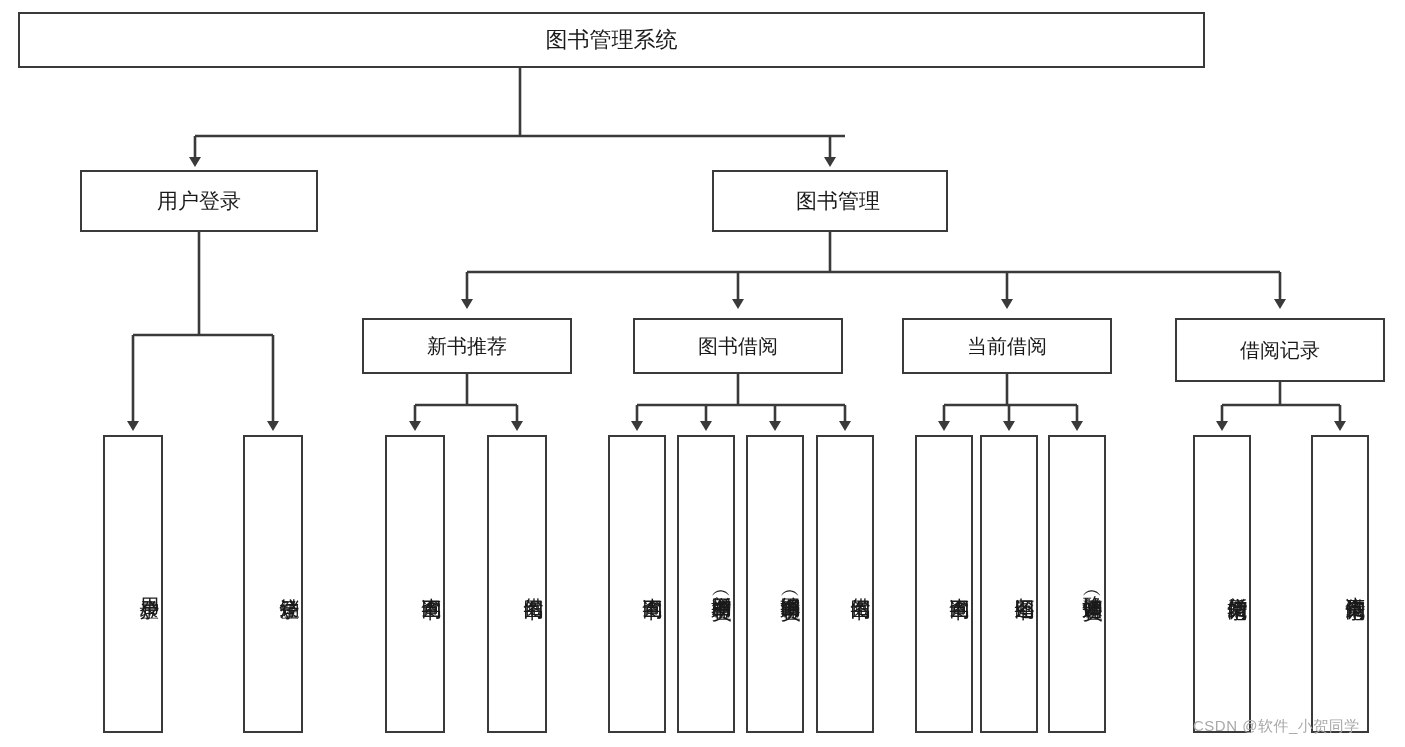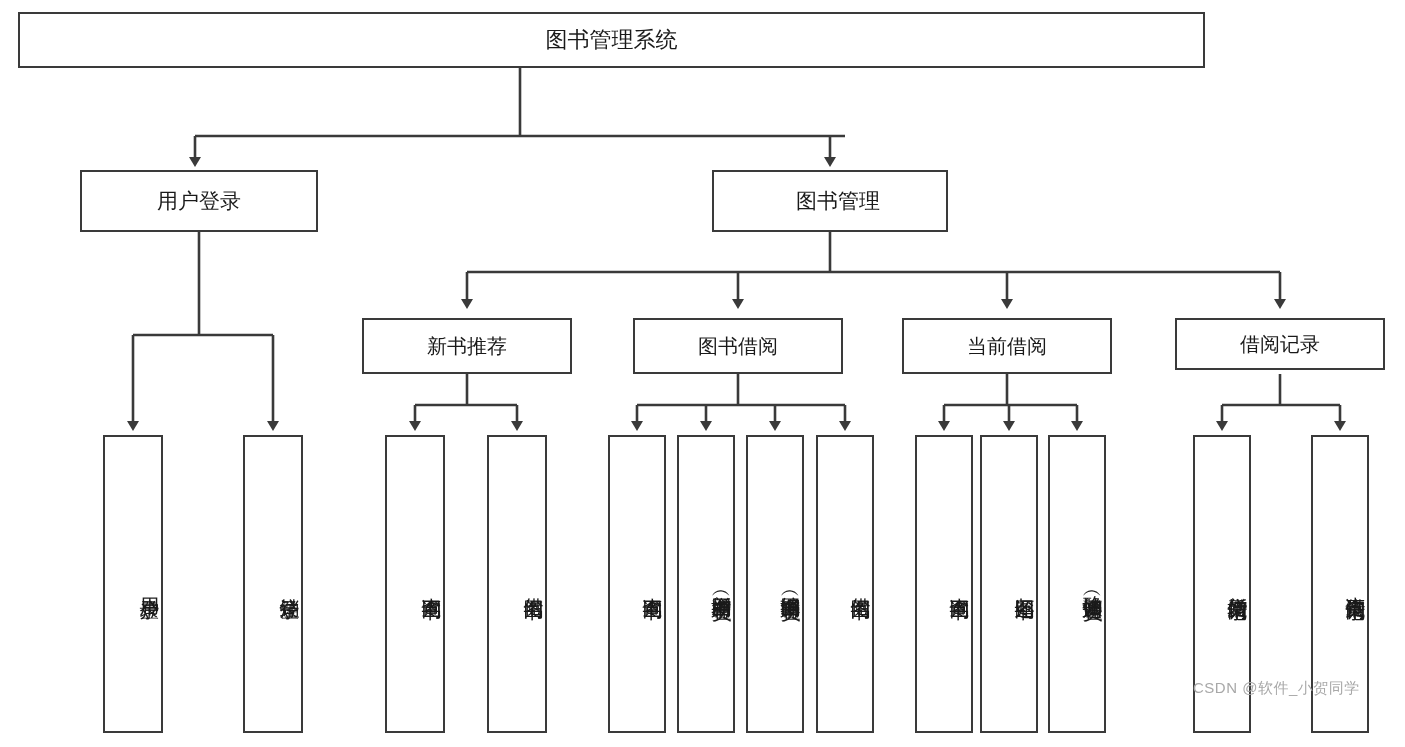--- a/index.html
+++ b/index.html
@@ -135,21 +135,21 @@
 
   <div class="node level3" style="left:362px; top:318px; width:210px; height:56px;">
     <span class="label">新书推荐</span>
   </div>
   <div class="node level3" style="left:633px; top:318px; width:210px; height:56px;">
     <span class="label">图书借阅</span>
   </div>
   <div class="node level3" style="left:902px; top:318px; width:210px; height:56px;align-items:center;">
     <span class="label">当前借阅</span>
   </div>
-  <div class="node level3" style="left:1175px; top:318px; width:210px; height:52px;align-items:center;">
+  <div class="node level3" style="left:1175px; top:318px; width:210px; height:64px;align-items:center;">
     <span class="label">借阅记录</span>
   </div>
 
   <div class="node leaf" style="left:103px; top:435px; width:60px; height:298px;">
     <span class="label">用户登录</span>
   </div>
   <div class="node leaf" style="left:243px; top:435px; width:60px; height:298px;">
     <span class="label">注销登录</span>
   </div>
 
@@ -183,15 +183,15 @@
     <span class="label">确认归还（管理员）</span>
   </div>
 
   <div class="node leaf" style="left:1193px; top:435px; width:58px; height:298px;">
     <span class="label">新增借阅记录</span>
   </div>
   <div class="node leaf" style="left:1311px; top:435px; width:58px; height:298px;">
     <span class="label">查询借阅记录</span>
   </div>
 
-  <div class="watermark" style="left:1193px; top:679px;">CSDN @软件_小贺同学</div>
+  <div class="watermark" style="left:1193px; top:717px;">CSDN @软件_小贺同学</div>
 
 </div>
 
 </body></html>

